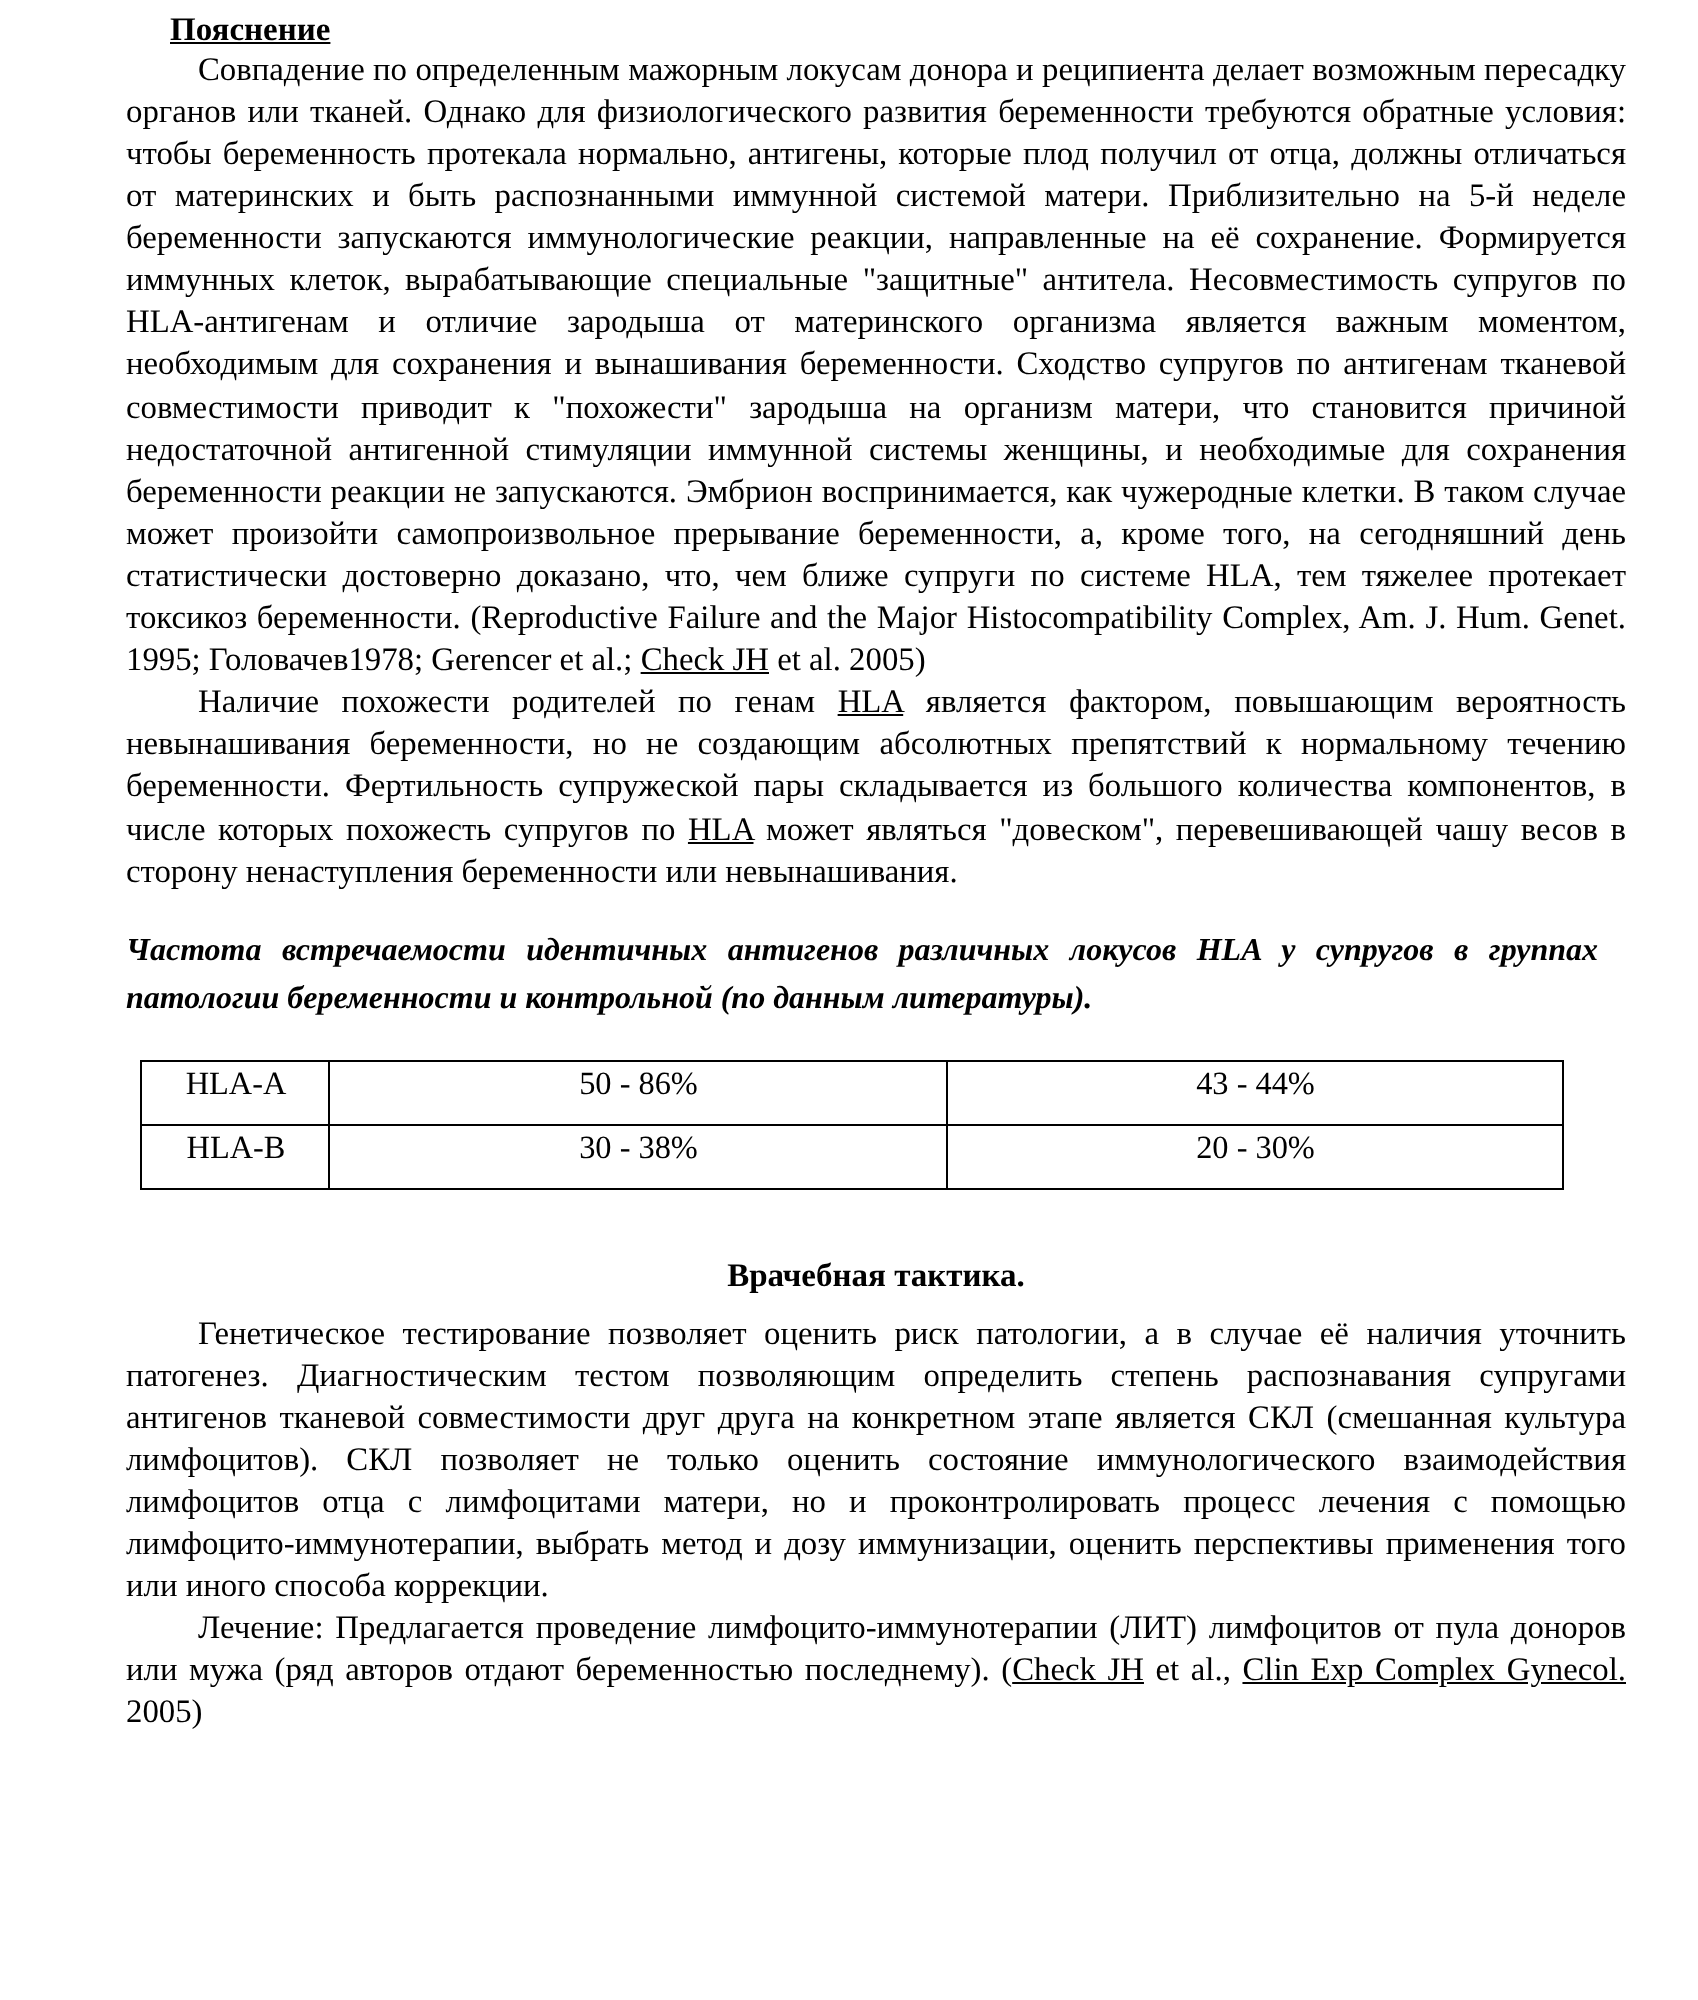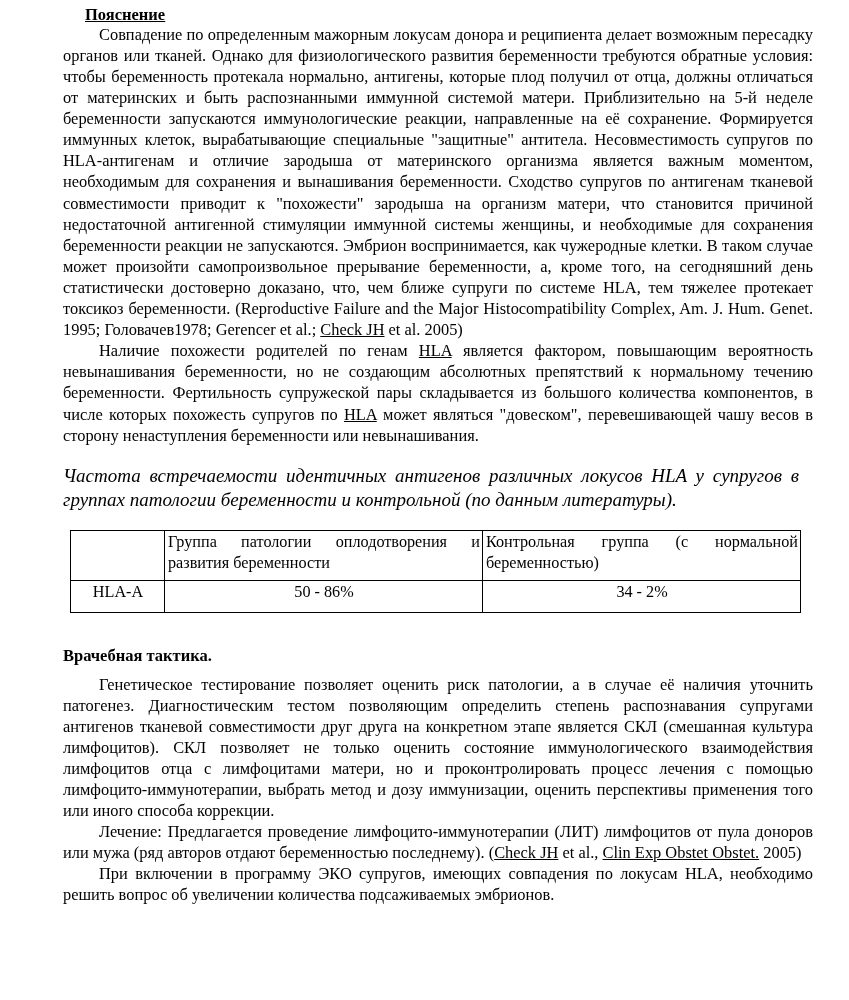--- a/index.html
+++ b/index.html
@@ -28,34 +28,34 @@
     text-decoration: underline;
     line-height: 1.08;
     margin: 0 0 0 22px;
     text-align: left;
   }
   .heading-plain {
     font-size: 16.5px;
     font-weight: bold;
     line-height: 1.08;
     margin: 0;
-    text-align: left;
+    text-align: center;
   }
   p.body-par {
     font-size: 16.4px;
     line-height: 21.1px;
     text-align: justify;
     text-justify: inter-word;
     margin: 0;
     text-indent: 36px;
     hyphens: none;
   }
   .subtitle {
-    font-size: 19px;
-    font-weight: normal;
+    font-size: 16px;
+    font-weight: bold;
     font-style: italic;
     line-height: 24px;
     text-align: justify;
     margin: 0;
     padding-right: 14px;
   }
   u.u { }
   .spacer-sm { height: 9px; }
   .spacer-md { height: 18px; }
   .spacer-xl { height: 34px; }
@@ -95,38 +95,37 @@
   <p class="body-par"><span>Наличие похожести родителей по генам </span><u class="u">HLA</u><span> является фактором, повышающим вероятность невынашивания беременности, но не создающим абсолютных препятствий к нормальному течению беременности. Фертильность супружеской пары складывается из большого количества компонентов, в числе которых похожесть супругов по </span><u class="u">HLA</u><span> может являться "довеском", перевешивающей чашу весов в сторону ненаступления беременности или невынашивания.</span></p>
 
   <div class="spacer-md"></div>
 
   <div class="subtitle">Частота встречаемости идентичных антигенов различных локусов HLA у супругов  в группах патологии беременности и контрольной (по данным литературы).</div>
 
   <div class="spacer-md"></div>
 
   <table class="hla">
     <tbody>
-      <tr class="hdr-row">
-        <td class="c-label"></td>
-        <td class="c-head colw2">Группа патологии оплодотворения и развития беременности</td>
-        <td class="c-head colw3">Контрольная группа (с нормальной беременностью)</td>
-      </tr>
       <tr class="val-row">
         <td class="c-label">HLA-A</td>
         <td class="c-val">50 - 86%</td>
-        <td class="c-val">34 - 2%</td>
+        <td class="c-val">43 - 44%</td>
+      </tr>
+      <tr class="val-row">
+        <td class="c-label">HLA-B</td>
+        <td class="c-val">30 - 38%</td>
+        <td class="c-val">20 - 30%</td>
       </tr>
     </tbody>
   </table>
 
   <div class="spacer-xl"></div>
 
   <div class="heading-plain">Врачебная тактика.</div>
 
   <div class="spacer-sm"></div>
 
   <p class="body-par">Генетическое тестирование позволяет оценить риск патологии, а в случае её наличия уточнить патогенез. Диагностическим тестом позволяющим определить степень распознавания супругами антигенов тканевой совместимости друг друга на конкретном этапе  является СКЛ (смешанная культура лимфоцитов). СКЛ позволяет не только оценить состояние иммунологического взаимодействия лимфоцитов отца с лимфоцитами матери, но и проконтролировать процесс лечения с помощью лимфоцито-иммунотерапии, выбрать метод и дозу иммунизации, оценить перспективы применения того или иного способа коррекции.</p>
 
-  <p class="body-par"><span>Лечение: Предлагается проведение лимфоцито-иммунотерапии (ЛИТ) лимфоцитов от пула доноров или мужа (ряд авторов отдают беременностью последнему). (</span><u class="u">Check JH</u><span> et al., </span><u class="u">Clin Exp Obstet Obstet.</u><span> 2005)</span></p>
+  <p class="body-par"><span>Лечение: Предлагается проведение лимфоцито-иммунотерапии (ЛИТ) лимфоцитов от пула доноров или мужа (ряд авторов отдают беременностью последнему). (</span><u class="u">Check JH</u><span> et al., </span><u class="u">Clin Exp Complex Gynecol.</u><span> 2005)</span></p>
 
-  <p class="body-par">При включении в программу ЭКО супругов, имеющих совпадения по локусам HLA, необходимо решить вопрос об увеличении количества подсаживаемых эмбрионов.</p>
 
 </div>
 
 </body></html>

